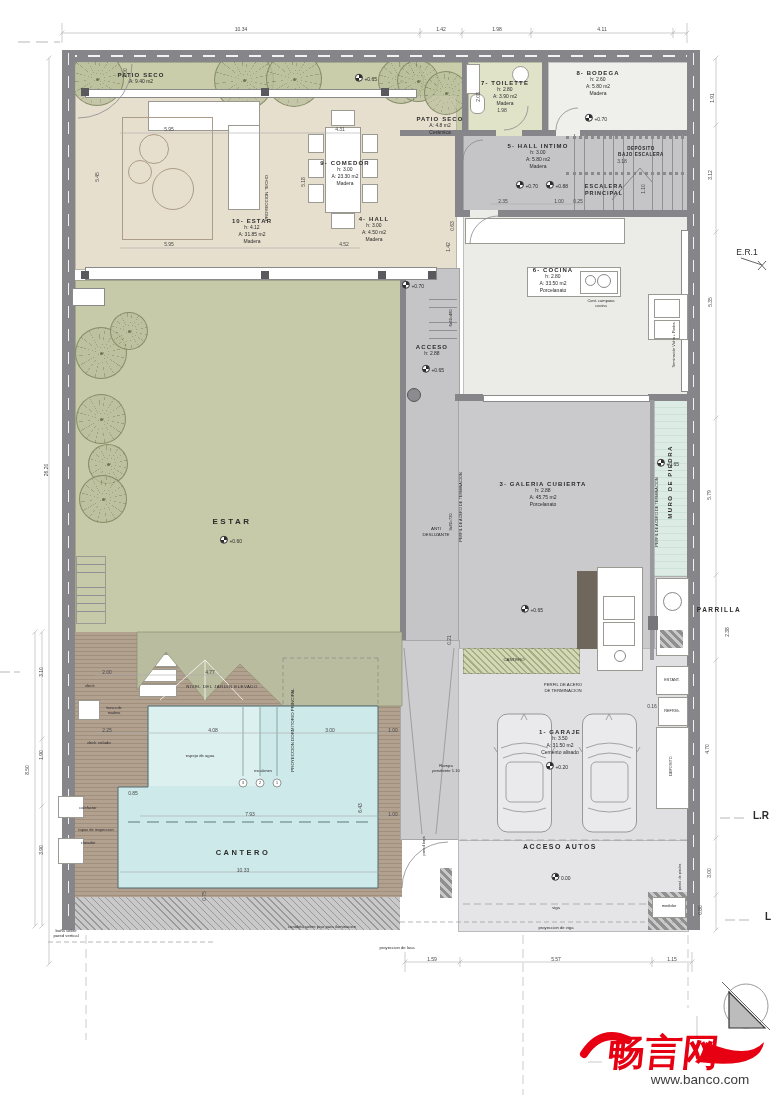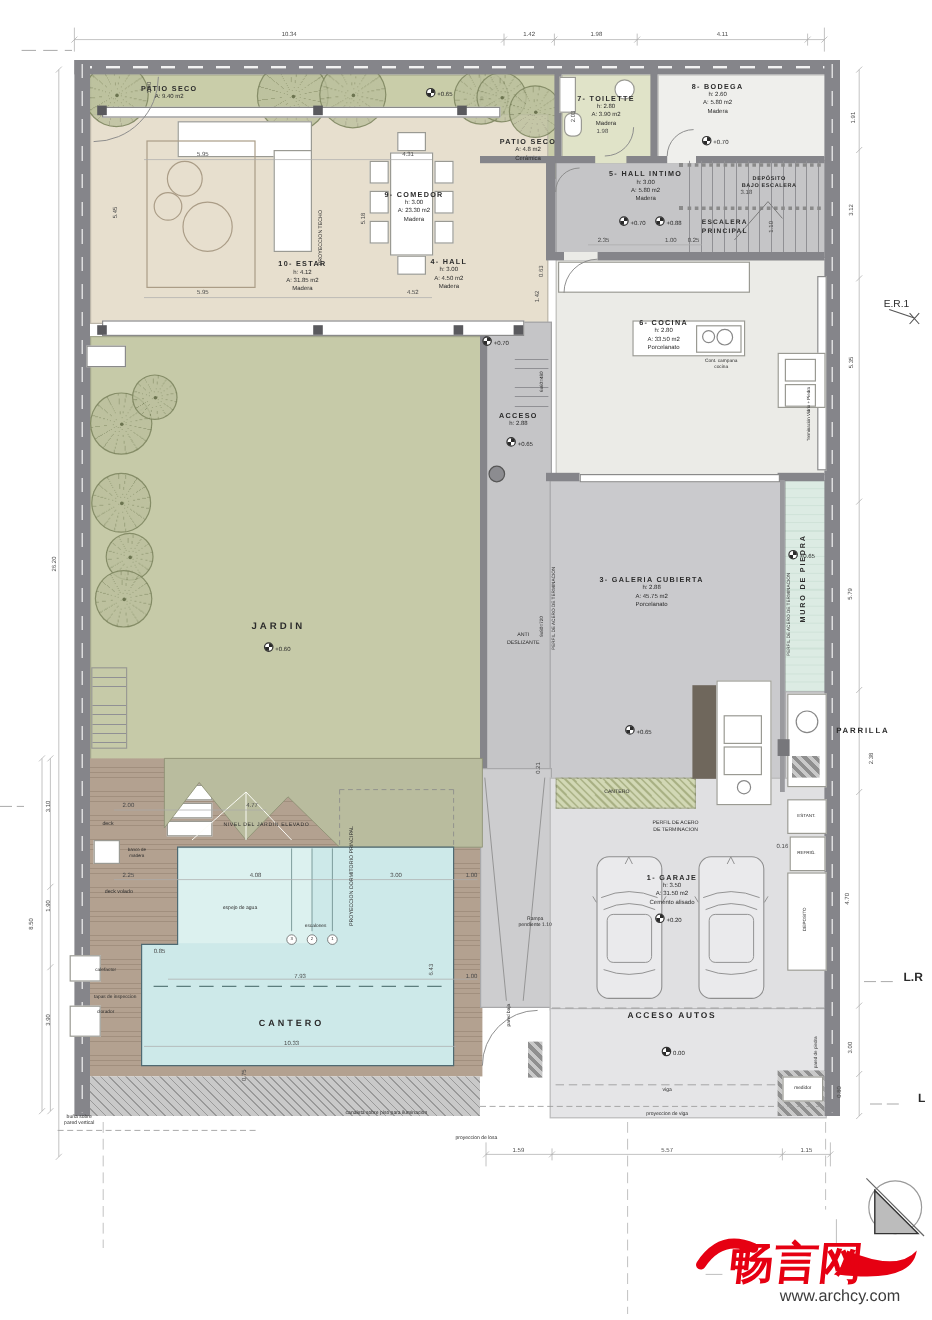--- a/index.html
+++ b/index.html
@@ -257,21 +257,21 @@
 
     <g>
       <path d="M584,1054 Q601,1028 628,1040" stroke="#e60012" stroke-width="8" fill="none" stroke-linecap="round"></path>
       <path d="M706,1042 Q748,1060 764,1042 Q760,1070 698,1062 Z" fill="#e60012"></path>
       <path d="M697,1016 V1038" stroke="#bbb" stroke-width="0.8"></path>
       <path d="M588,1062 H602" stroke="#bbb" stroke-width="0.8"></path>
     </g>
   </svg>
 
   <div id="lab-layer" style="position:absolute;left:0;top:0;width:100%;height:100%;">
-      <div class="lab" style="left: 232px; top: 522px; font-size: 8px; font-weight: 700; letter-spacing: 2.5px;">JARDIN</div>
+      <div class="lab" style="left: 232px; top: 522px; font-size: 8px; font-weight: 700; letter-spacing: 2.5px;">ESTAR</div>
       <div class="lab" style="left: 243px; top: 853px; font-size: 7.5px; font-weight: 700; letter-spacing: 2.5px;">CANTERO</div>
       <div class="lab" style="left: 560px; top: 847px; font-size: 7px; font-weight: 700; letter-spacing: 1.5px;">ACCESO AUTOS</div>
       <div class="lab" style="left: 719px; top: 610px; font-size: 6.5px; font-weight: 700; letter-spacing: 1.5px;">PARRILLA</div>
       <div class="lab rot" style="left: 671px; top: 482px; font-size: 6px; font-weight: 700; letter-spacing: 1.5px;">MURO DE PIEDRA</div>
       <div class="lab" style="left: 604px; top: 190px; font-size: 5.5px; font-weight: 700; letter-spacing: 1px;">ESCALERA
 PRINCIPAL</div>
       <div class="lab" style="left: 641px; top: 152px; font-size: 4.6px; font-weight: 700; letter-spacing: 0.5px;">DEPÓSITO
 BAJO ESCALERA</div>
       <div class="lab" style="left: 222px; top: 687px; font-size: 4.3px; letter-spacing: 0.5px;">NIVEL DEL JARDIN ELEVADO</div>
       <div class="lab" style="left: 514px; top: 660px; font-size: 4.3px;">CANTERO</div>
@@ -441,14 +441,14 @@
         <div class="rline">A: 31.50 m2</div>
         <div class="rline">Cemento alisado</div>
       </div>
       <div class="room" style="left: 432px; top: 344px;">
         <div class="rname">ACCESO</div>
         <div class="rline">h: 2.88</div>
       </div>
     </div>
 
   <div class="wm-logo" style="color:#e60012;">畅言网</div>
-  <div class="wm-url">www.archcy.com</div>
+  <div class="wm-url">www.banco.com</div>
 </div>
 
 </body></html>

